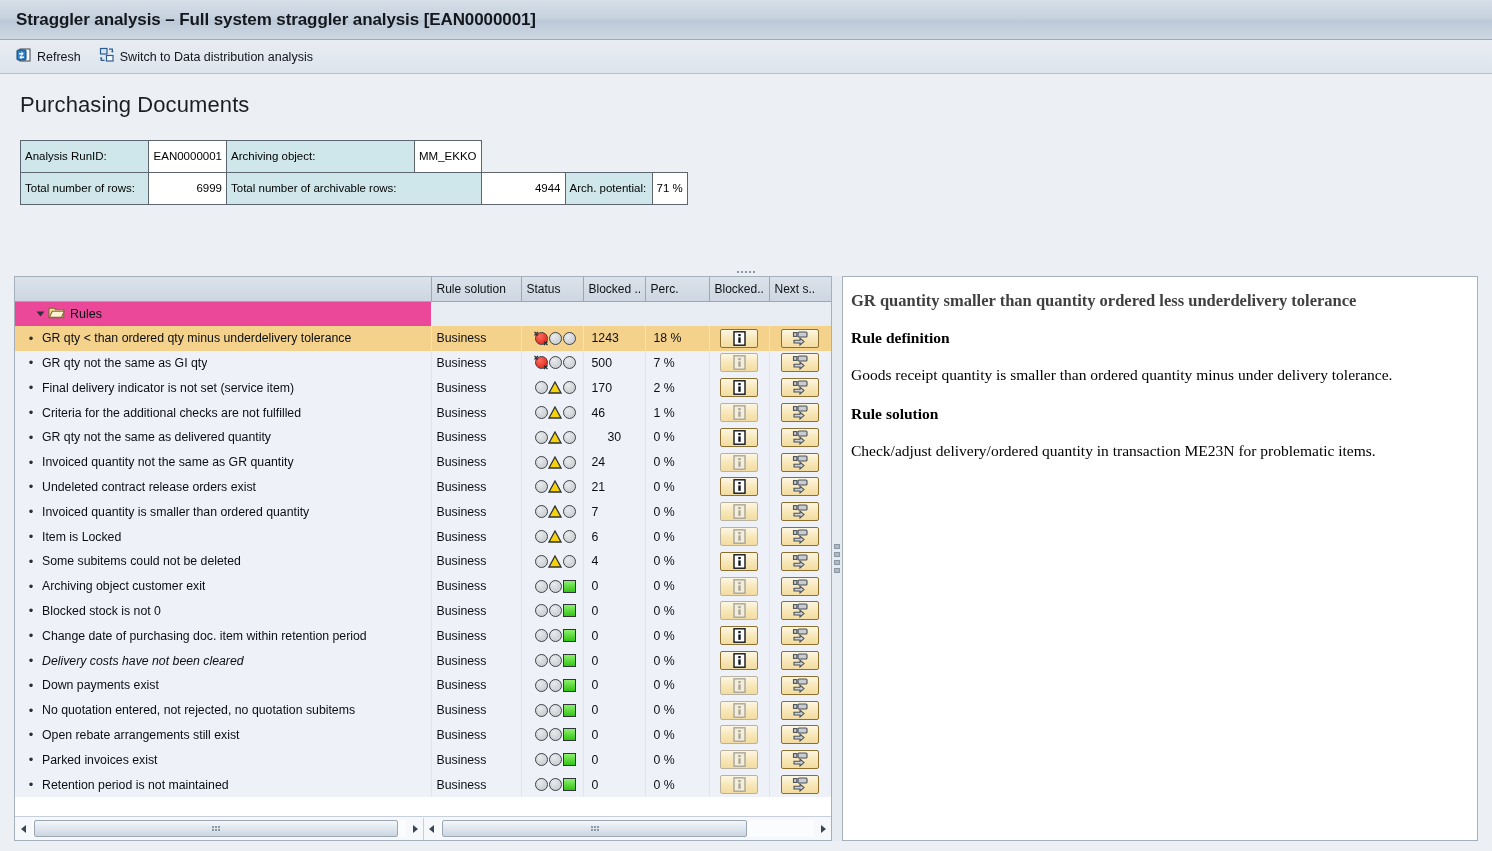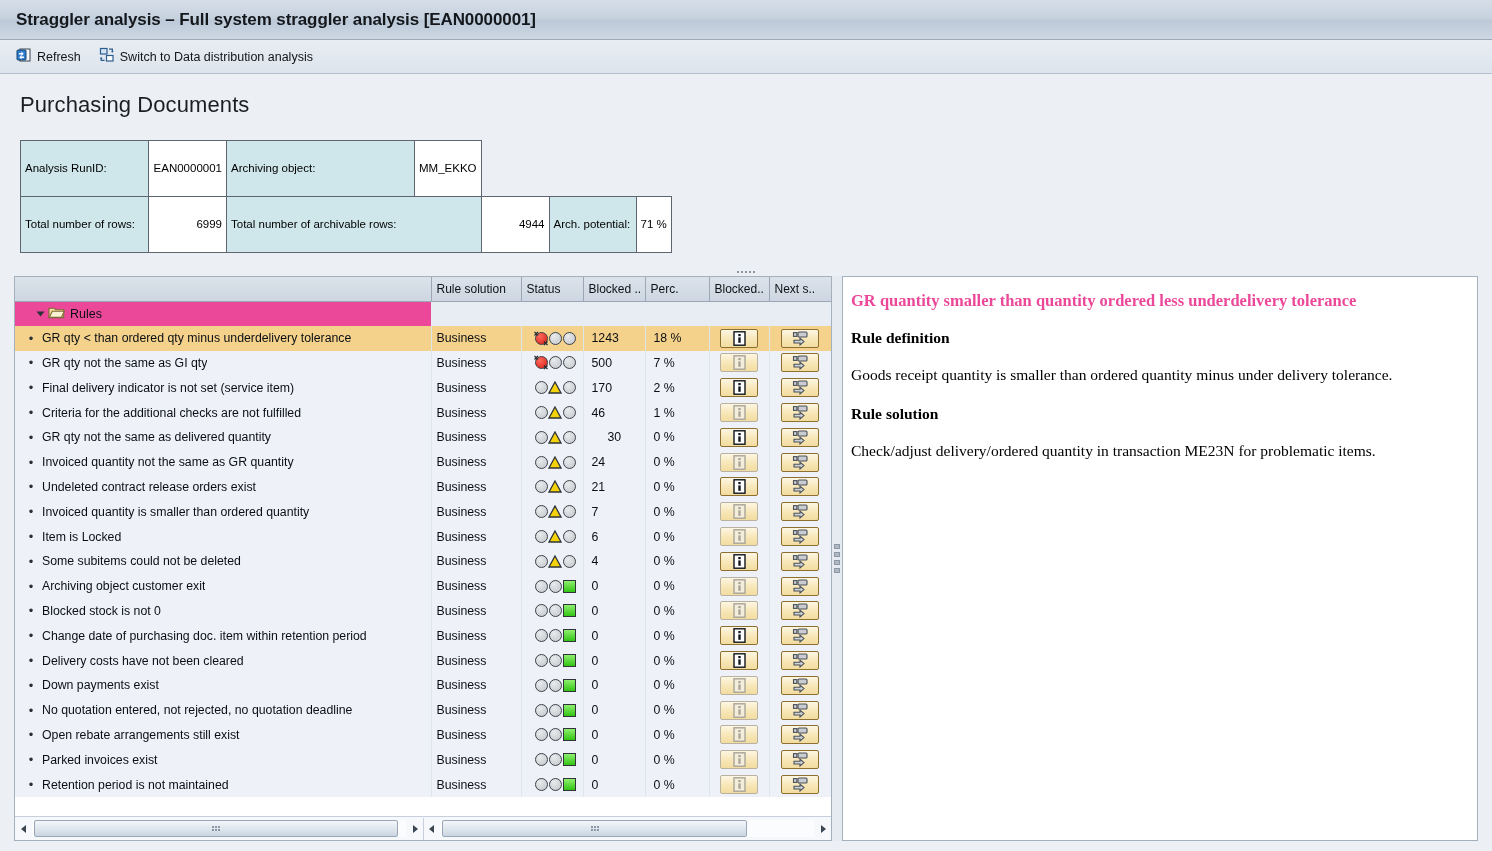--- a/index.html
+++ b/index.html
@@ -45,21 +45,21 @@
   .page-title{
     font-size:22px; font-weight:normal; color:#1b1f24;
     letter-spacing:0.1px; margin:4px 0 22px 0;
   }
 
   
   table.info{ border-collapse:collapse; }
   table.info td{
     border:1px solid #5c6570;
     height:19px;
-    padding:18px 4px;
+    padding:6px 4px;
     font-size:11.5px;
     white-space:nowrap;
     line-height:19px;
   }
   td.lab{ background:#cfe7eb; }
   td.val{ background:#ffffff;text-align:right; }
 
   
   .hsplit{
     position:absolute; left:730px; top:268px;
@@ -204,21 +204,21 @@
     background:linear-gradient(to bottom,#f4f7fa 0%,#dfe6ee 50%,#ccd6e1 100%);
     border:1px solid #9aa7b6; border-radius:2px;
     display:flex;align-items:center;justify-content:center;
     cursor:pointer;
   }
   .sb-thumb .gr{ display:flex;flex-direction:column;gap:1px;}
   .sb-thumb .gr i{ display:flex;gap:1px;}
   .sb-thumb .gr i b{ width:2px;height:2px;background:#8e99a7;display:block;}
 
   
-  .rp-h1{ font-family:"Liberation Serif", serif; font-size:16.5px; font-weight:bold; margin:0 0 18px 0; color:#ec4899;}
+  .rp-h1{ font-family:"Liberation Serif", serif; font-size:16.5px; font-weight:bold; margin:0 0 18px 0; color:#404040;}
   .rp-h2{ font-family:"Liberation Serif", serif; font-size:15.5px; font-weight:bold; margin:0 0 18px 0; color:#000;}
   .rp-p{ font-family:"Liberation Serif", serif; font-size:15.5px; margin:0 0 20px 0; line-height:1.32; color:#000; max-width:600px;}
 
   .footer-strip{
     position:absolute; left:0; bottom:0; width:1492px; height:8px;
     background:#eceff3;
   }
 </style>
 </head>
 <body>
@@ -264,21 +264,21 @@
       <td class="val" style="width:78px">EAN0000001</td>
       <td class="lab" style="width:188px">Archiving object:</td>
       <td class="val" style="width:45px">MM_EKKO</td>
       <td style="border:none;background:transparent"></td>
       <td style="border:none;background:transparent"></td>
     </tr>
     <tr>
       <td class="lab" style="width:128px">Total number of rows:</td>
       <td class="val" style="width:78px">6999</td>
       <td class="lab" colspan="2">Total number of archivable rows:</td>
-      <td class="val" style="width:68px">4944</td>
+      <td class="val" style="width:84px">4944</td>
       <td class="lab" style="width:87px">Arch. potential:</td>
       <td class="val" style="width:35px">71 %</td>
     </tr>
   </tbody>
     </table>
 </div>
 
 <div class="hsplit">
   <i></i>
   <i></i>
@@ -950,21 +950,21 @@
                       <path d="M4 9.2 h6 v-2 l4 3.4 -4 3.4 v-2 h-6 z" fill="#cfd3d8" stroke="#4a5159" stroke-width="1.1"></path>
                     </svg>
                   </span>
                 </div>
               </td>
             </tr>
             <tr>
               <td class="c-desc">
                 <div class="desc-inner">
                   <span class="bullet">•</span>
-                  <span style="white-space: nowrap; overflow: hidden; display: block; max-width: 392px;">Delivery costs have not been cleared</span>
+                  <span style="white-space: nowrap; overflow: hidden; display: block; max-width: 392px; font-style: italic;">Delivery costs have not been cleared</span>
                 </div>
               </td>
               <td>Business</td>
               <td class="ctr" style="text-align: left; padding-left: 13px;">
                 <span class="tl">
                   <span class="slot">
                     <span class="off"></span>
                   </span>
                   <span class="slot">
                     <span class="off"></span>
@@ -1042,21 +1042,21 @@
                       <path d="M4 9.2 h6 v-2 l4 3.4 -4 3.4 v-2 h-6 z" fill="#cfd3d8" stroke="#4a5159" stroke-width="1.1"></path>
                     </svg>
                   </span>
                 </div>
               </td>
             </tr>
             <tr>
               <td class="c-desc">
                 <div class="desc-inner">
                   <span class="bullet">•</span>
-                  <span style="white-space: nowrap; overflow: hidden; display: block; max-width: 392px;">No quotation entered, not rejected, no quotation deadline</span>
+                  <span style="white-space: nowrap; overflow: hidden; display: block; max-width: 392px;">No quotation entered, not rejected, no quotation subitems</span>
                 </div>
               </td>
               <td>Business</td>
               <td class="ctr" style="text-align: left; padding-left: 13px;">
                 <span class="tl">
                   <span class="slot">
                     <span class="off"></span>
                   </span>
                   <span class="slot">
                     <span class="off"></span>

